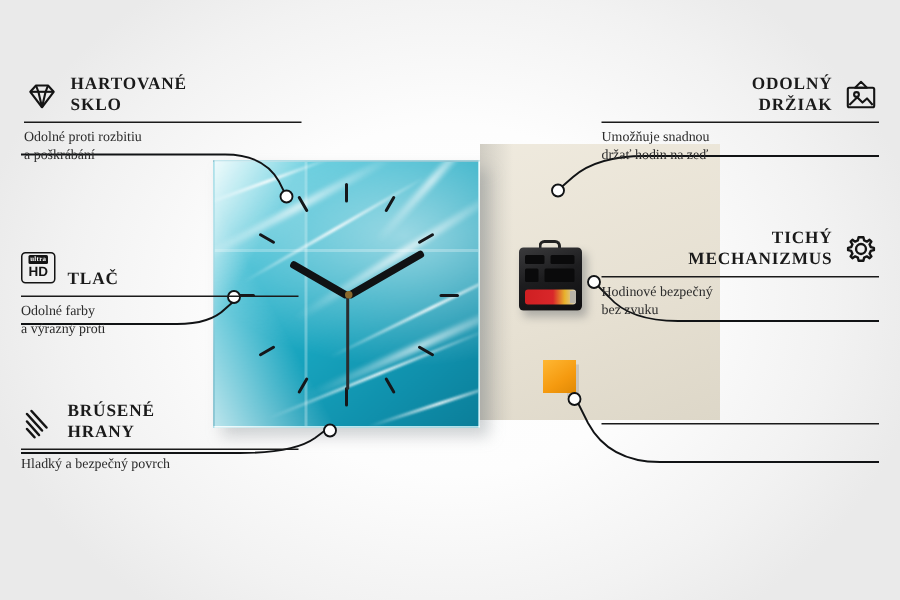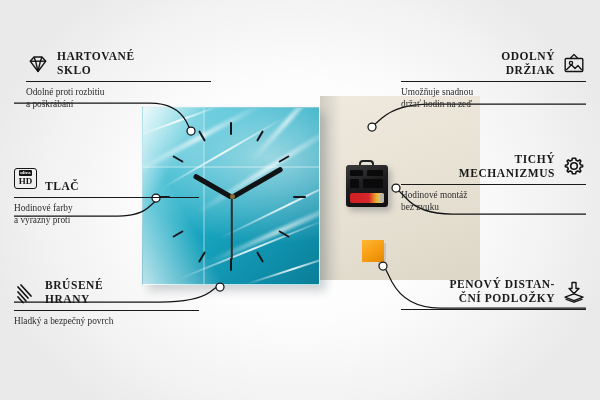--- a/index.html
+++ b/index.html
@@ -82,36 +82,36 @@
   .feature.right .title { text-align: right; }
   .feature .rule { height: 1.4px; background: #1a1a1a; margin: 4px 0 5px 0; width: 100%; }
   .feature .desc {
     font-family: "Liberation Serif", serif;
     font-size: 9.3px; line-height: 11.4px; color: #2b2b2b;
   }
   .feature.right .desc { text-align: left; }
   .icon { flex: 0 0 auto; width: 24px; height: 24px; color: #141414; }
   .icon svg { display: block; width: 24px; height: 24px; }
 
-  #f-glass   { left: 26px;  top: 50px;  }
+  #f-glass   { left: 16px;  top: 50px;  }
   #f-print   { left: 14px;  top: 166px; }
-  #f-edges   { left: 14px;  top: 279px; }
+  #f-edges   { left: 14px;  top: 268px; }
   #f-holder  { left: 401px; top: 50px;  }
   #f-mech    { left: 401px; top: 153px; }
   #f-foam    { left: 401px; top: 278px; }
 
   .hd-badge {
     width: 23px; height: 21px; border: 1.6px solid #141414; border-radius: 3px;
     display: flex; flex-direction: column; align-items: center; justify-content: center;
     line-height: 1;
   }
   .hd-ultra { font-size: 4.6px; font-weight: bold; letter-spacing: .2px; color: #141414;
     background: #141414; color: #fff; padding: .5px 1.5px; border-radius: 1px; }
   .hd-main { font-size: 9px; font-weight: bold; color: #141414; margin-top: .5px;
-    font-family: Liberation Serif, serif; }
+    font-family: Liberation Sans, sans-serif; }
 </style>
 </head>
 <body>
 
 <div id="stage">
 
   <div class="backdrop"></div>
   <div class="backdrop-shade"></div>
 
   <div class="photo" id="clock-photo">
@@ -222,21 +222,21 @@
           <span class="hd-ultra">ultra</span>
           <span class="hd-main">HD</span>
         </span>
       </span>
       <span class="title">
         <br><span>TLAČ</span>
       </span>
     </div>
     <div class="rule"></div>
     <div class="desc">
-      <span>Hodinové farby</span><br><span>a výrazný proti</span>
+      <span>Odolné farby</span><br><span>a výrazný proti</span>
     </div>
   </div>
 
   <div class="feature left" id="f-edges">
     <div class="head">
       <span class="icon">
         <svg viewBox="0 0 24 24" fill="none" stroke="currentColor" stroke-width="1.7" stroke-linecap="round">
           <path d="M4 6 L14 17"></path>
             <path d="M4 11 L12 20"></path>
             <path d="M4 16 L9 21.5"></path>
@@ -280,33 +280,21 @@
       </span>
       <span class="icon">
         <svg viewBox="0 0 24 24" fill="none" stroke="currentColor" stroke-width="1.6" stroke-linejoin="round">
           <path d="M12 3.2 L13.6 3.2 L14.1 5.3 L15.9 6.1 L17.7 4.9 L18.9 6.1 L17.7 7.9 L18.5 9.7 L20.6 10.2 L20.6 11.8 L18.5 12.3 L17.7 14.1 L18.9 15.9 L17.7 17.1 L15.9 15.9 L14.1 16.7 L13.6 18.8 L12 18.8 L10.4 18.8 L9.9 16.7 L8.1 15.9 L6.3 17.1 L5.1 15.9 L6.3 14.1 L5.5 12.3 L3.4 11.8 L3.4 10.2 L5.5 9.7 L6.3 7.9 L5.1 6.1 L6.3 4.9 L8.1 6.1 L9.9 5.3 L10.4 3.2 Z"></path>
           <circle cx="12" cy="11" r="3.3"></circle>
         </svg>
       </span>
     </div>
     <div class="rule"></div>
     <div class="desc">
-      <span>Hodinové montáž</span><br><span>bez zvuku</span>
+      <span>Hodinové bezpečný</span><br><span>bez zvuku</span>
     </div>
   </div>
 
   <div class="feature right" id="f-foam">
-    <div class="head">
-      <span class="title">
-        <span>PENOVÝ DISTAN-</span><br><span>ČNÍ PODLOŽKY</span>
-      </span>
-      <span class="icon">
-        <svg viewBox="0 0 24 24" fill="none" stroke="currentColor" stroke-width="1.4" stroke-linejoin="round">
-          <path d="M10 2.5 H14 V8.5 H17 L12 13.5 L7 8.5 H10 Z"></path>
-          <path d="M12 13.8 L21 17.2 L12 20.6 L3 17.2 Z"></path>
-          <path d="M3.6 19.2 L12 22.2 L20.4 19.2"></path>
-        </svg>
-      </span>
-    </div>
     <div class="rule"></div>
   </div>
 
 </div>
 
 </body></html>

